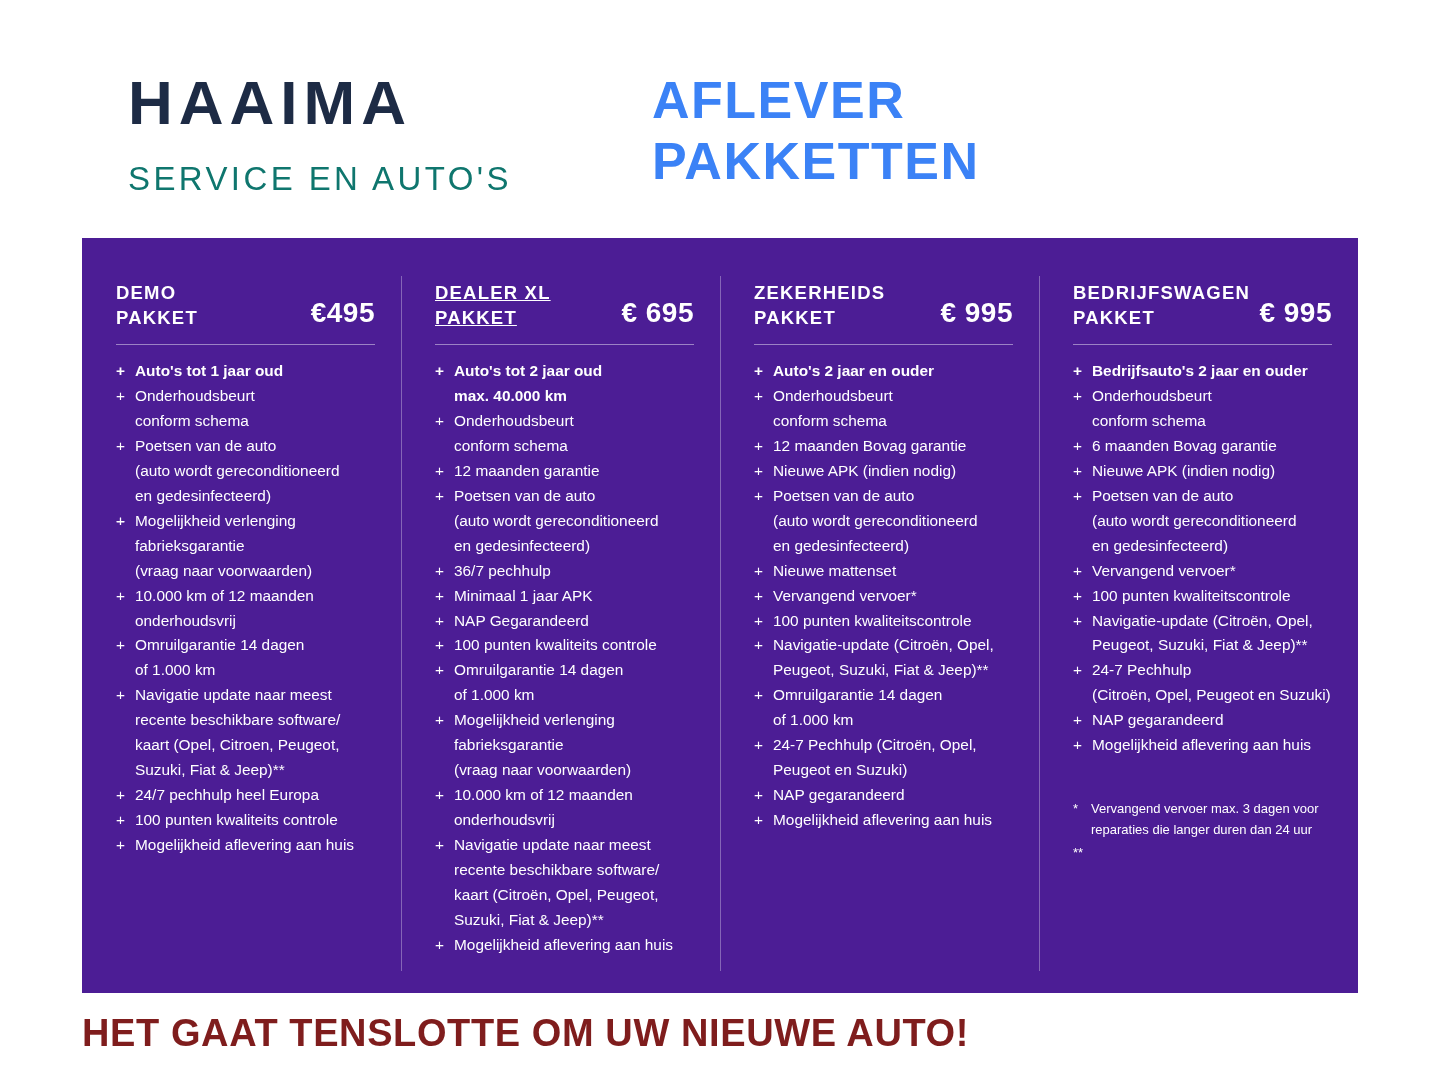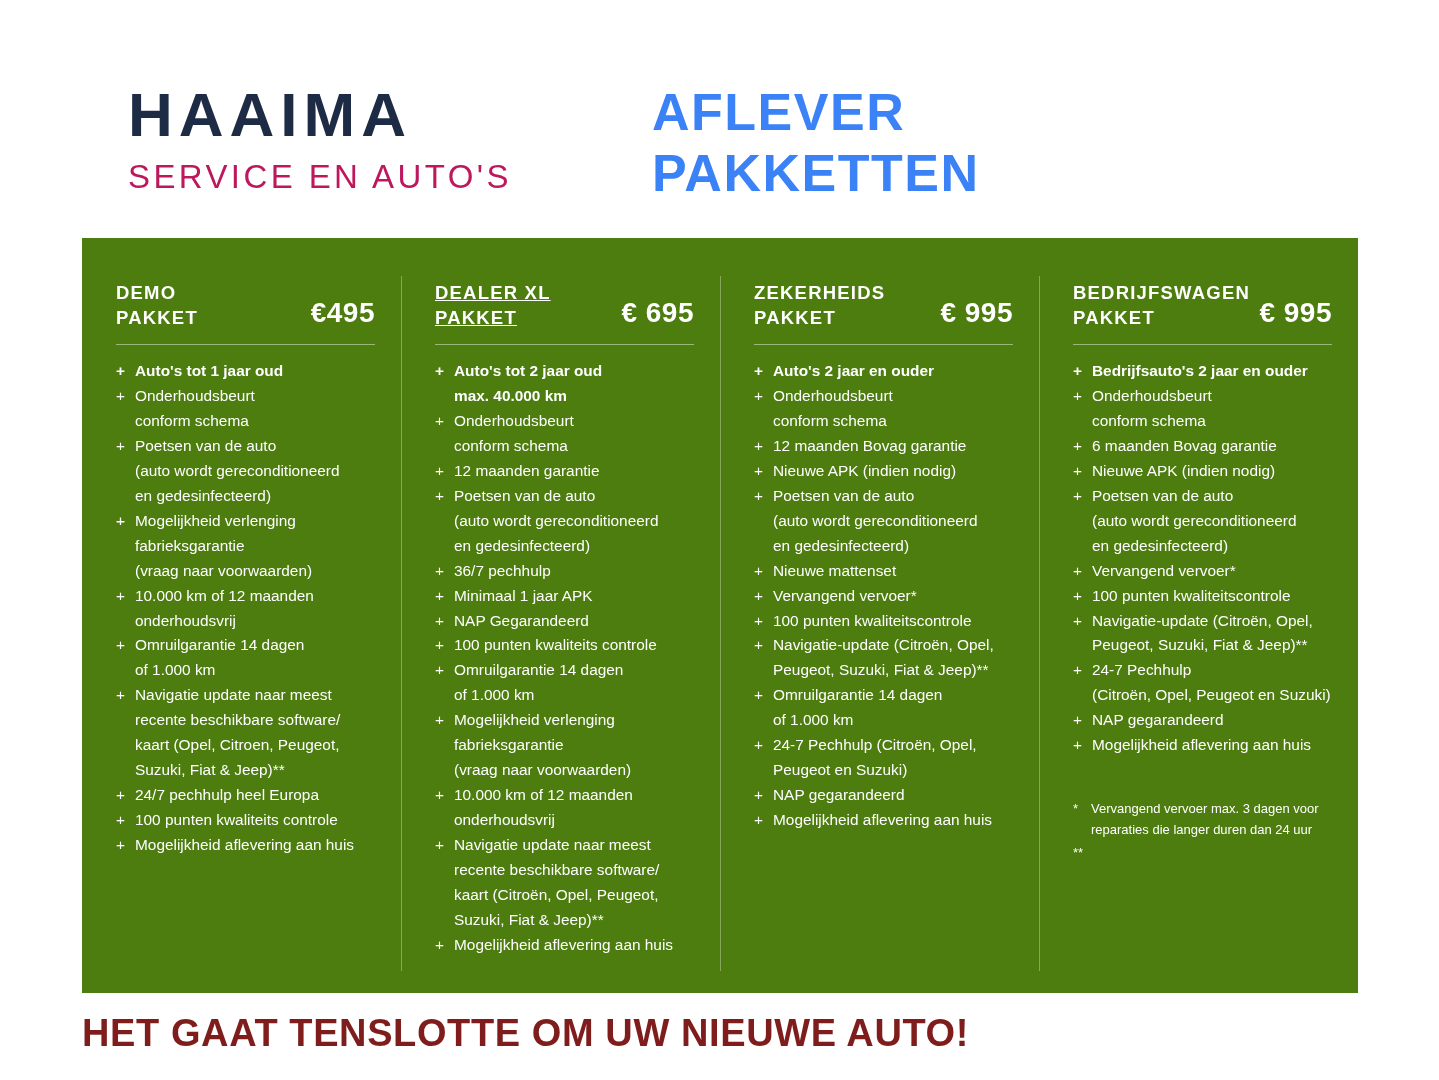--- a/index.html
+++ b/index.html
@@ -13,64 +13,64 @@
     height: 1080px;
     font-family: "Liberation Sans", sans-serif;
     color: #1d2b45;
     overflow: hidden;
     position: relative;
   }
 
   
   .header {
     position: absolute;
-    left: 0; top: 16px;
+    left: 0; top: 4px;
     width: 1341px;
     height: 232px;
   }
   .brand {
     position: absolute;
     left: 128px;
     top: 68px;
   }
   .brand-name {
     font-size: 62px;
     font-weight: bold;
     letter-spacing: 6px;
     color: #1d2b45;
     line-height: 1;
     margin: 0;
   }
   .brand-sub {
     font-size: 33px;
     letter-spacing: 3.4px;
-    color: #be185d;
+    color: #0f766e;
     line-height: 1;
-    margin-top: 14px;
+    margin-top: 28px;
   }
   .doc-title {
     position: absolute;
     left: 652px;
     top: 66px;
     font-size: 52px;
     font-weight: bold;
     letter-spacing: 1.5px;
     line-height: 1.18;
     color: #3b82f6;
     text-transform: uppercase;
   }
 
   
   .panel {
     position: absolute;
     left: 82px;
     top: 238px;
     width: 1276px;
     height: 755px;
-    background: #4d7c0f;
+    background: #4c1d95;
     color: #ffffff;
     display: flex;
     padding: 30px 0 0 0;
   }
   .col {
     flex: 1 1 0;
     padding: 0 26px 0 34px;
     position: relative;
   }
   .col + .col::before {

